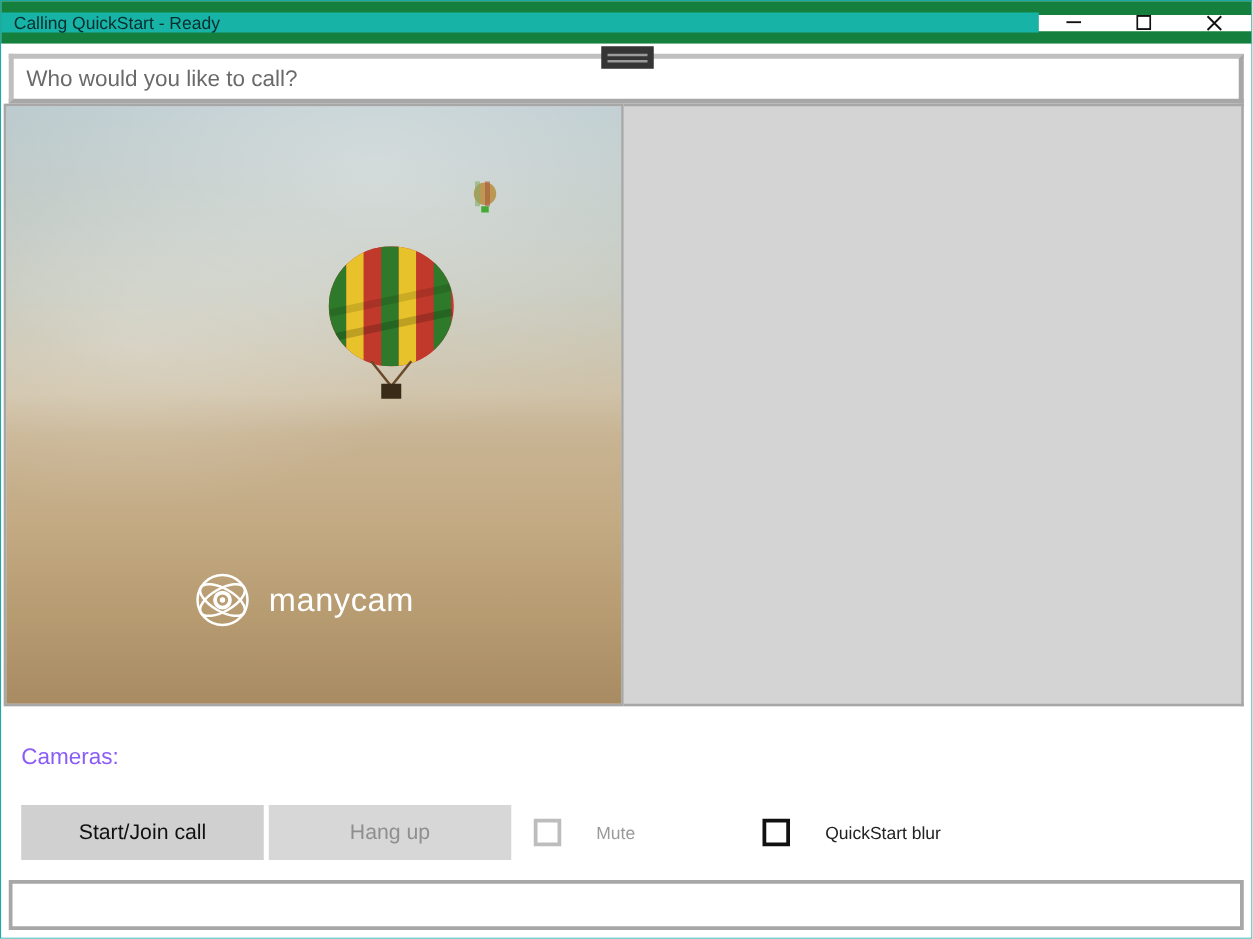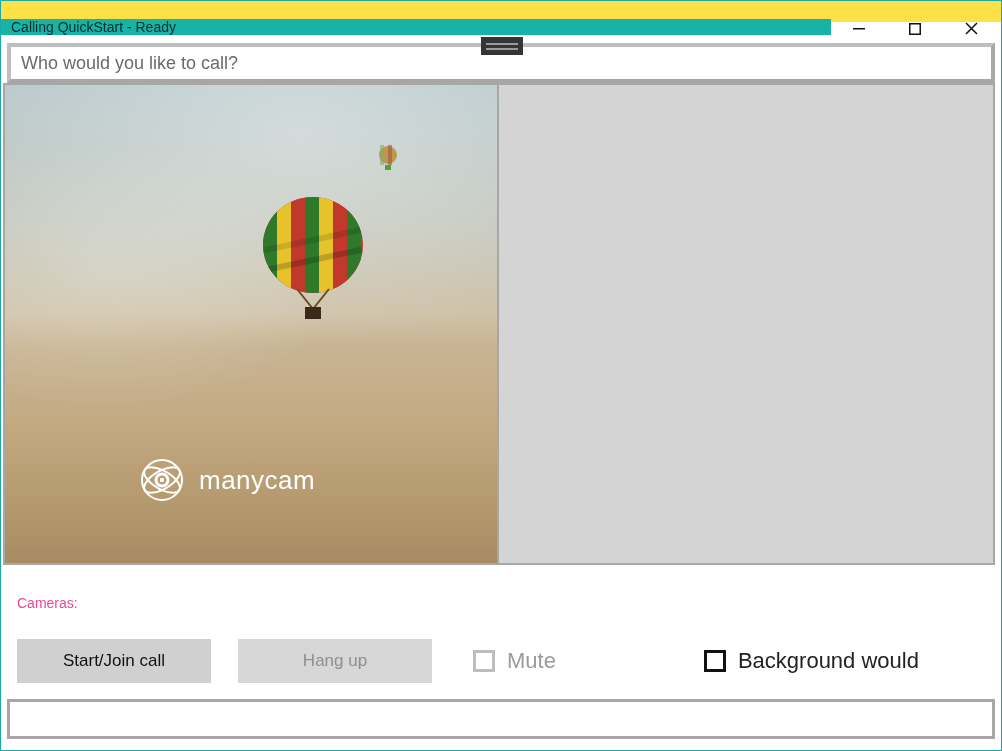--- a/index.html
+++ b/index.html
@@ -16,23 +16,23 @@
     height: 751px;
     display: flex;
     flex-direction: column;
     border: 1px solid #1aa9a4;
     box-sizing: border-box;
     position: relative;
   }
   
   .titlebar {
     display: flex;
-    align-items: flex-end;
+    align-items: center;
     height: 34px;
-    background: #fde047;
+    background: #15803d;
   }
   .titlebar-left {
     flex: 1;
     background: #17b3a7;
     display: flex;
     align-items: center;
     padding-left: 10px;
     color: #072e2b;
     font-size: 14px;
   }
@@ -134,63 +134,63 @@
     position: absolute;
   }
   .balloon.big {
     left: 252px; top: 112px; width: 112px; height: 130px;
   }
   .balloon.small {
     left: 372px; top: 60px; width: 22px; height: 28px;
   }
   .watermark {
     position: absolute;
-    left: 134px;
+    left: 150px;
     bottom: 60px;
     display: flex;
     align-items: center;
     gap: 14px;
     color: #ffffff;
     font-family: "Segoe UI", Arial, sans-serif;
     font-size: 26px;
     letter-spacing: 0.5px;
   }
   .watermark .wm-text {
     font-weight: 300;
   }
   
   .controls-row1 {
     display: flex;
     align-items: center;
     padding: 30px 10px 8px 16px;
     gap: 18px;
   }
   .label {
-    font-size: 14px;
-    color: #ec4899;
+    font-size: 18px;
+    color: #8b5cf6;
   }
   .combo {
     border: 3px solid #8a8a8a;
     height: 38px;
     min-width: 256px;
     display: flex;
     align-items: center;
     padding: 0 12px;
     font-size: 18px;
     color: #222;
     justify-content: space-between;
     gap: 20px;
     background: #ffffff;
   }
   .combo .chev { color: #555; }
   .controls-row2 {
     display: flex;
     align-items: center;
     padding: 20px 10px 8px 16px;
-    gap: 27px;
+    gap: 4px;
   }
   .btn {
     height: 44px;
     min-width: 150px;
     background: #d0d0d0;
     border: none;
     font-size: 17px;
     color: #111;
     display: flex;
     align-items: center;
@@ -209,22 +209,23 @@
     margin-left: 14px;
   }
   .check .box {
     width: 22px;
     height: 22px;
     border: 3px solid #111;
     box-sizing: border-box;
   }
   .check.muted .box { border-color: #bdbdbd; }
   .check .clabel {
-    font-size: 22px;
+    font-size: 14px;
     color: #222;
+    margin-left: 16px;
   }
   .check.muted .clabel { color: #9a9a9a; }
   .spacer { flex: 0 0 80px; }
   .status-bar {
     margin: 8px 6px 4px 6px;
     border: 3px solid #a7a7a7;
     height: 34px;
     background: #ffffff;
     display: flex;
     align-items: center;
@@ -336,21 +337,21 @@
       <div class="btn disabled">
         <span>Hang up</span>
       </div>
       <div class="check muted">
         <div class="box"></div>
         <span class="clabel">Mute</span>
       </div>
       <div class="spacer"></div>
       <div class="check">
         <div class="box"></div>
-        <span class="clabel">Background would</span>
+        <span class="clabel">QuickStart blur</span>
       </div>
     </div>
 
     <div class="status-bar">
       <span></span>
     </div>
 
   </div>
 </div>
 

